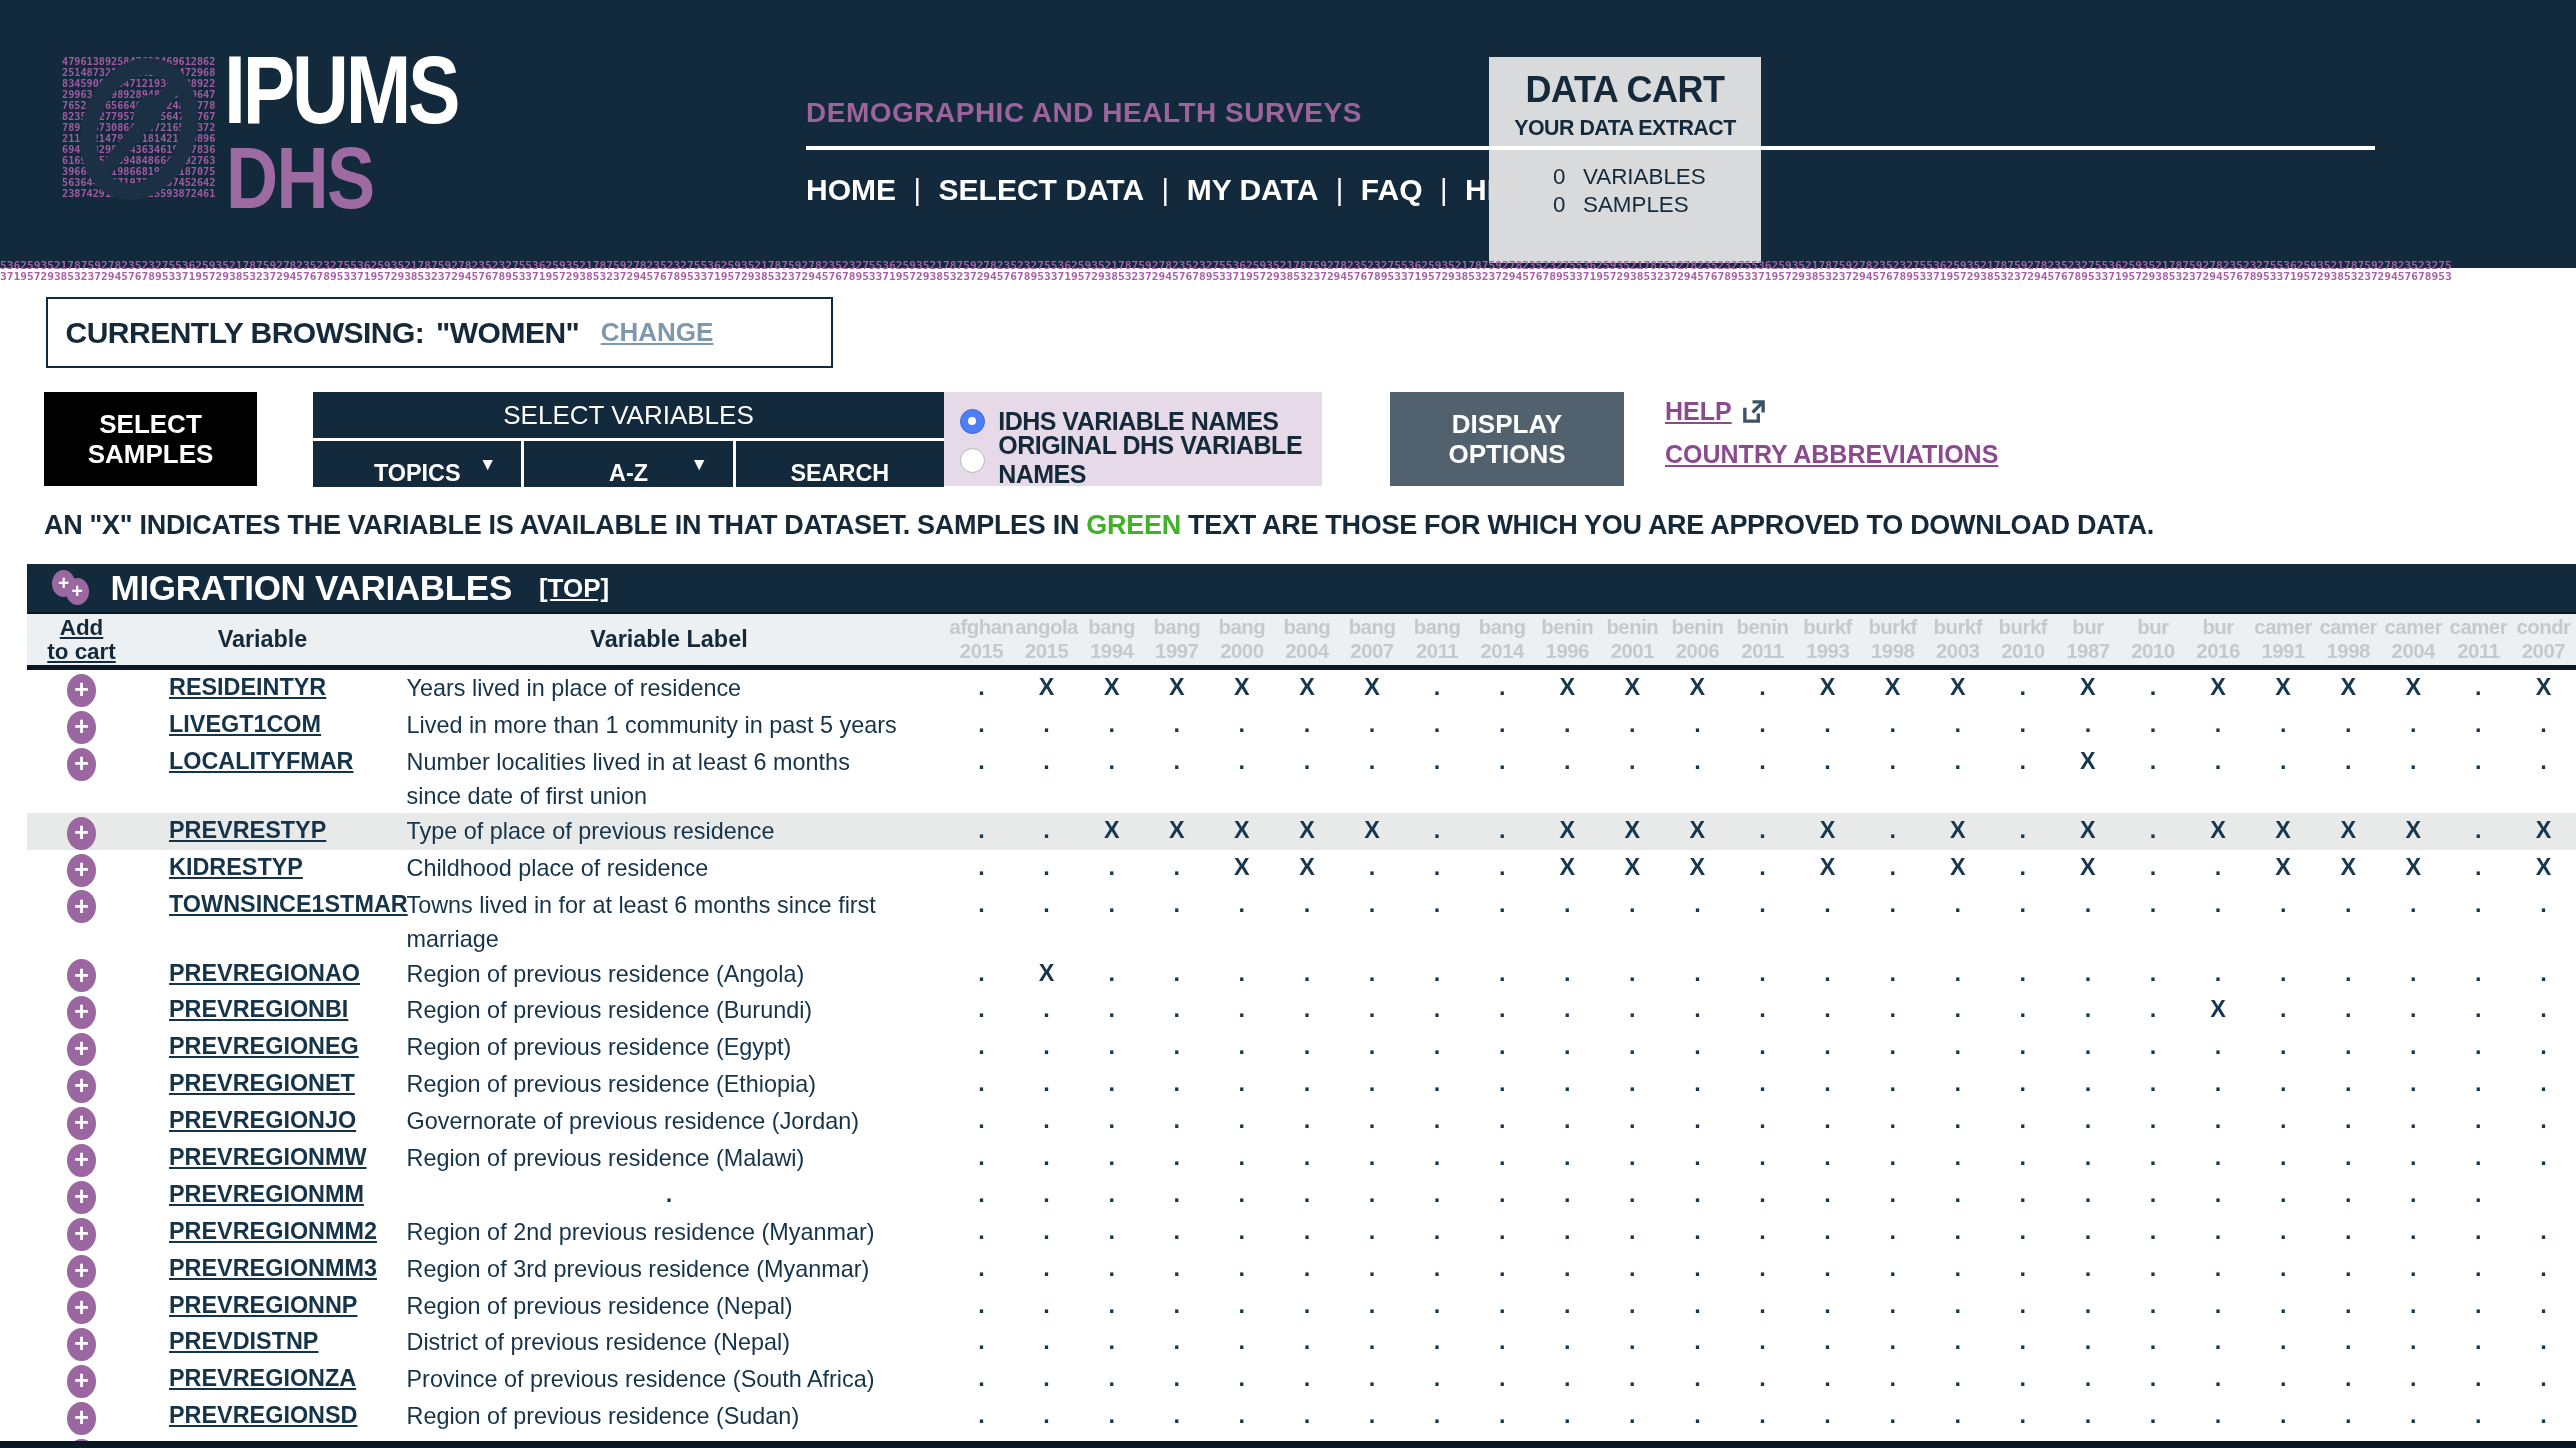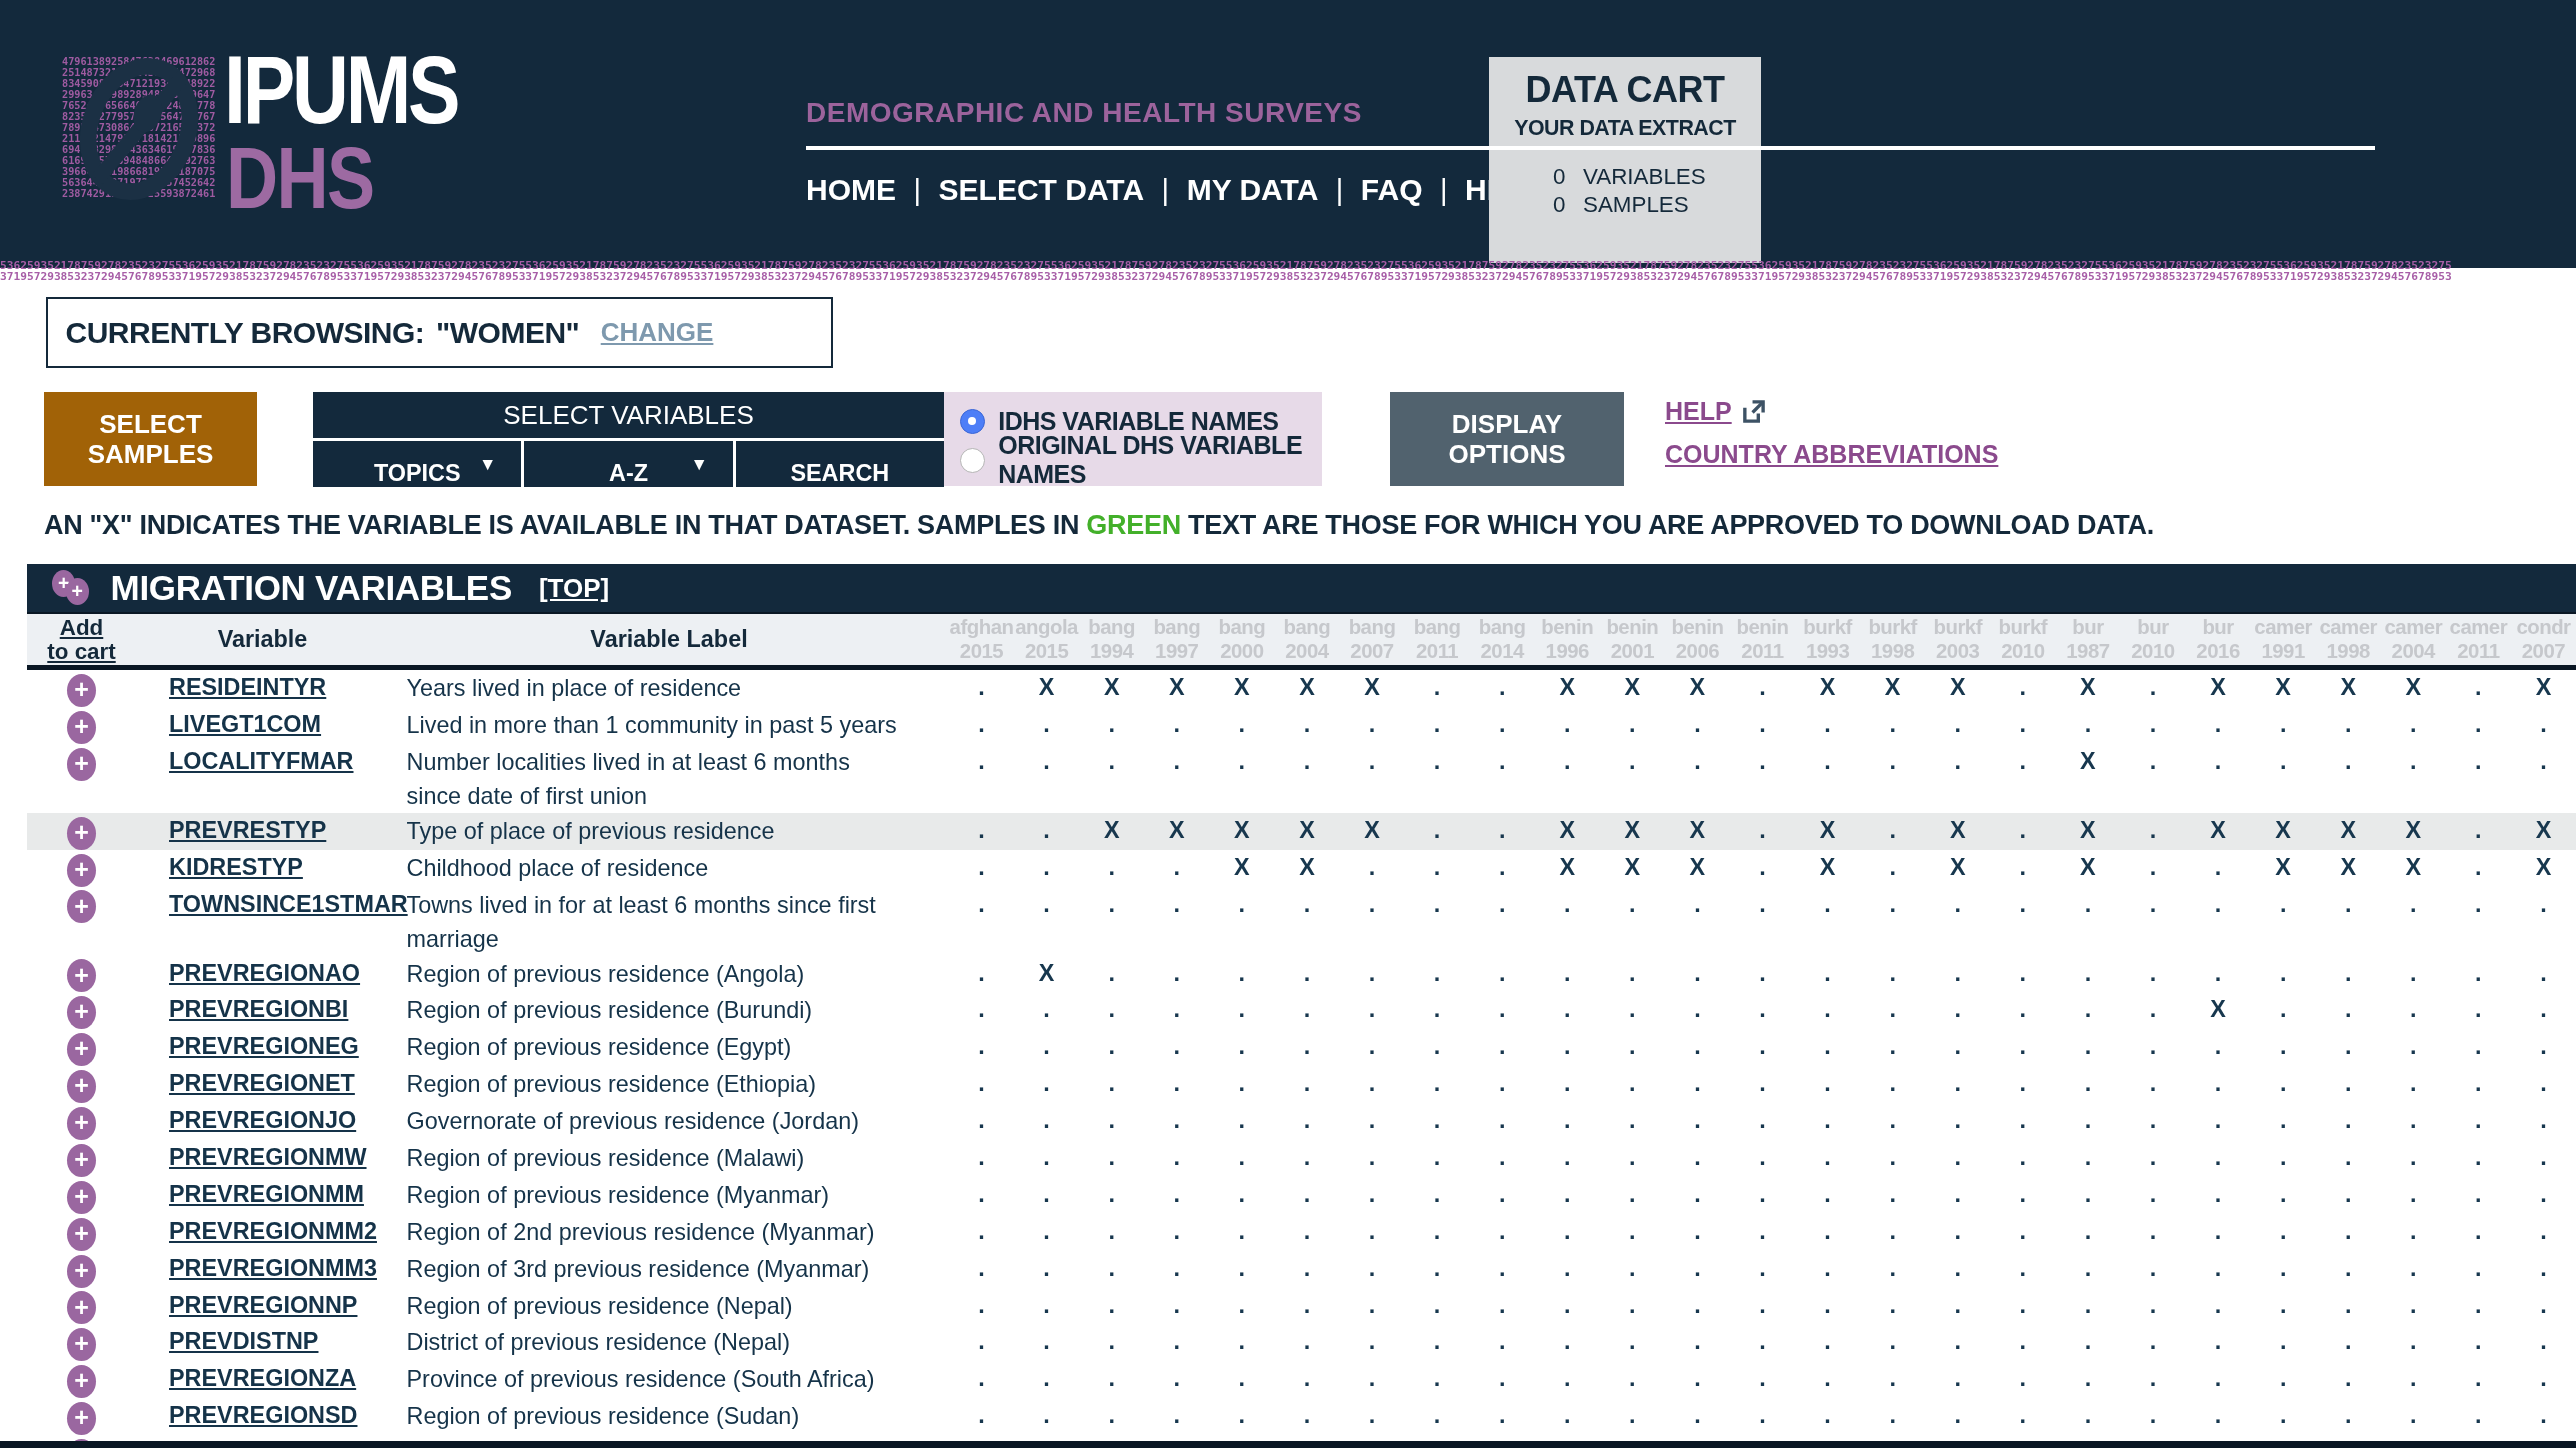--- a/index.html
+++ b/index.html
@@ -36,21 +36,21 @@
                  line-height:10.7px; color:#a75ea7; white-space:nowrap; overflow:hidden;margin-top:15px; }
 
   
   .browsing-box { position:absolute; left:46px; top:297px; width:787px; height:71px; border:2.9px solid #14293a;
                   display:flex; align-items:center; padding-left:17.5px; background:#fff; }
   .browsing-label { font-size:30px; font-weight:800; color:#14293a; letter-spacing:-0.5px; }
   .browsing-value { font-size:30px; font-weight:800; color:#14293a; margin-left:11.7px; letter-spacing:-0.5px; }
   .change-link { font-size:26px; font-weight:600; color:#7e99ae; text-decoration:underline; margin-left:21.4px; cursor:pointer; }
 
   
-  .btn-select-samples { position:absolute; left:44px; top:392px; width:213px; height:94px; background:#a16207;
+  .btn-select-samples { position:absolute; left:44px; top:392px; width:213px; height:94px; background:#000000;
                         color:#fff; font-size:26px; font-weight:700; display:flex; flex-direction:column;
                         align-items:center; justify-content:center; line-height:30px; cursor:pointer; }
   .sv-group { position:absolute; left:313px; top:392px; width:631px; height:94px; background:#fff; }
   .sv-title { height:46px; background:#13293c; color:#fff; font-size:26px; font-weight:400;
               display:flex; align-items:center; justify-content:center; }
   .sv-cells { height:46px; margin-top:2.9px; display:flex; gap:2.9px; }
   .sv-cell { background:#13293c; color:#fff; font-size:23.4px; font-weight:700; flex:1;
              display:flex; align-items:flex-end; justify-content:center; position:relative; cursor:pointer; }
   .sv-caret { position:absolute; right:25px; top:50%; transform:translateY(-50%); font-size:17.5px; color:#fff; }
   .radio-box { position:absolute; left:944px; top:392px; width:378px; height:94px; background:#e7dae8;
@@ -728,21 +728,20 @@
           <div class="cell-avail">.</div>
           <div class="cell-avail">.</div>
           <div class="cell-avail">.</div>
           <div class="cell-avail">.</div>
         </div>
         <div class="t-grid t-row">
           <div class="cell-add">
             <div class="plus-btn">+</div>
           </div>
           <div class="cell-var"><a>PREVREGIONMM</a></div>
-          <div class="cell-label">Region of previous residence (Myanmar)</div>
           <div class="cell-avail">.</div>
           <div class="cell-avail">.</div>
           <div class="cell-avail">.</div>
           <div class="cell-avail">.</div>
           <div class="cell-avail">.</div>
           <div class="cell-avail">.</div>
           <div class="cell-avail">.</div>
           <div class="cell-avail">.</div>
           <div class="cell-avail">.</div>
           <div class="cell-avail">.</div>

